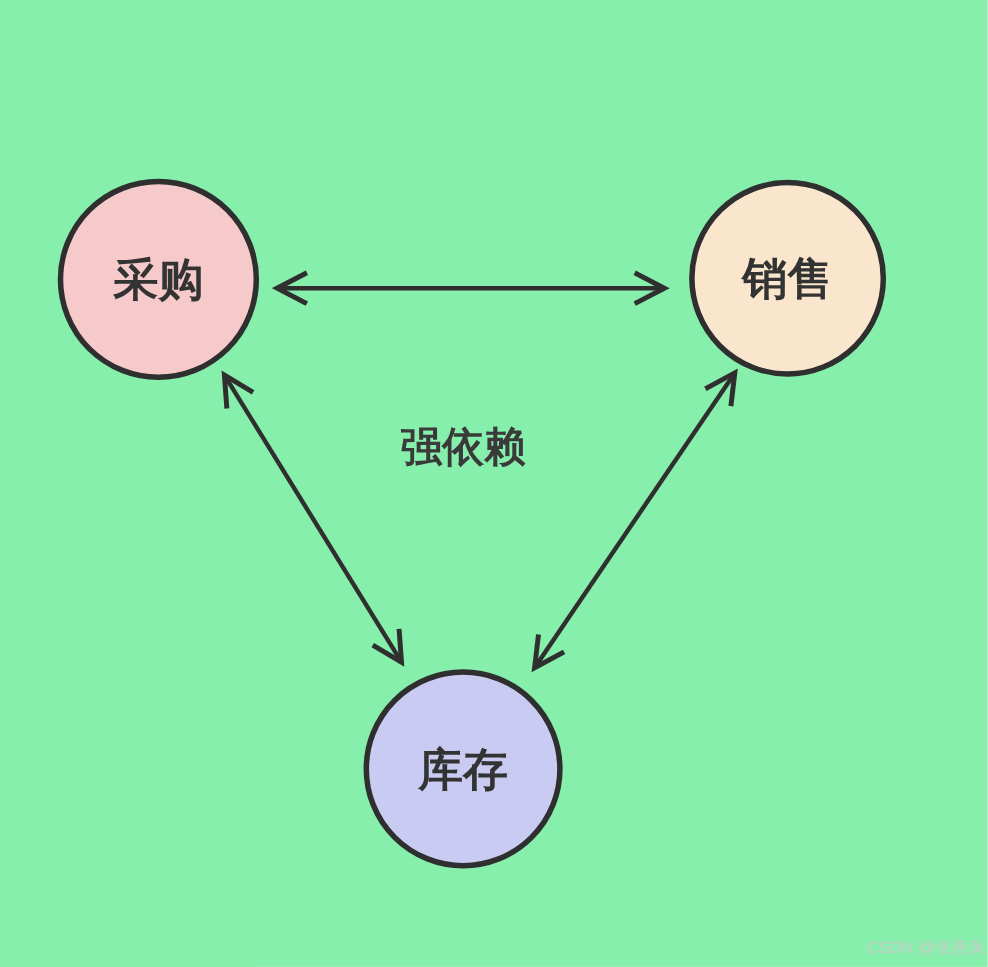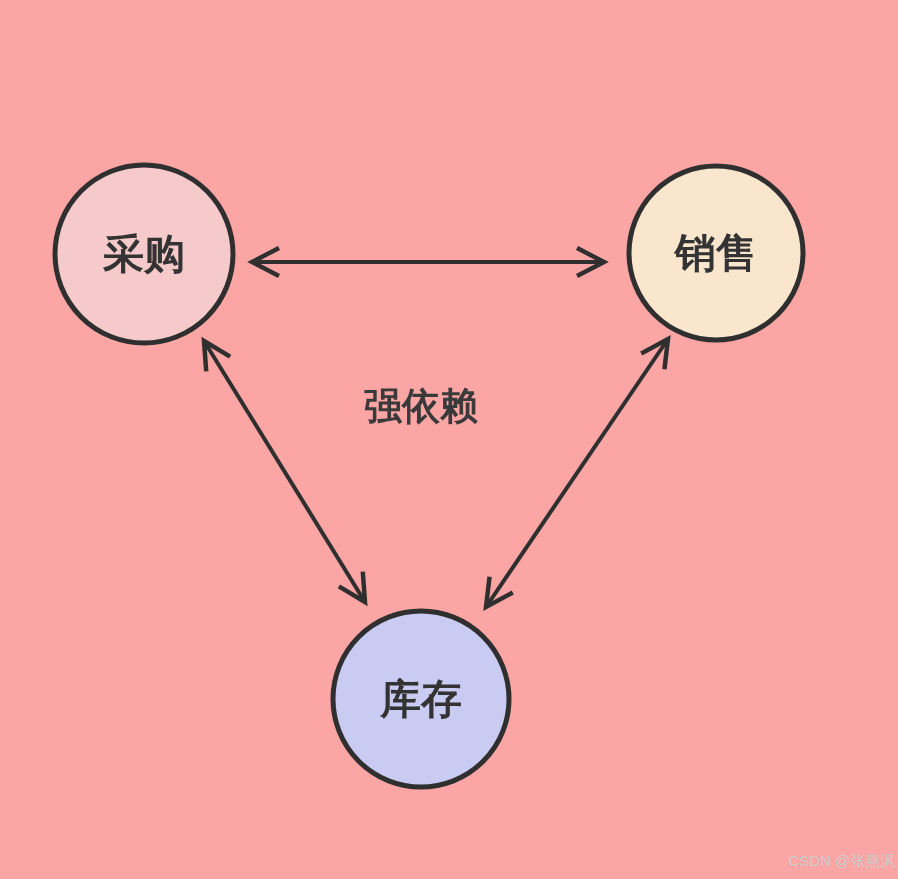--- a/index.html
+++ b/index.html
@@ -10,21 +10,21 @@
   body {
     width: 898px;
     height: 879px;
     overflow: hidden;
     font-family: "Liberation Sans", "DejaVu Sans", sans-serif;
   }
   .canvas-wrap {
     width: 898px;
     height: 879px;
     position: relative;
-    background: #fca5a5;
+    background: #86efac;
   }
   svg {
     display: block;
   }
   .node-label {
     font-family: "Liberation Sans", "DejaVu Sans", sans-serif;
     font-size: 41px;
     font-weight: bold;
     text-anchor: middle;
   }

